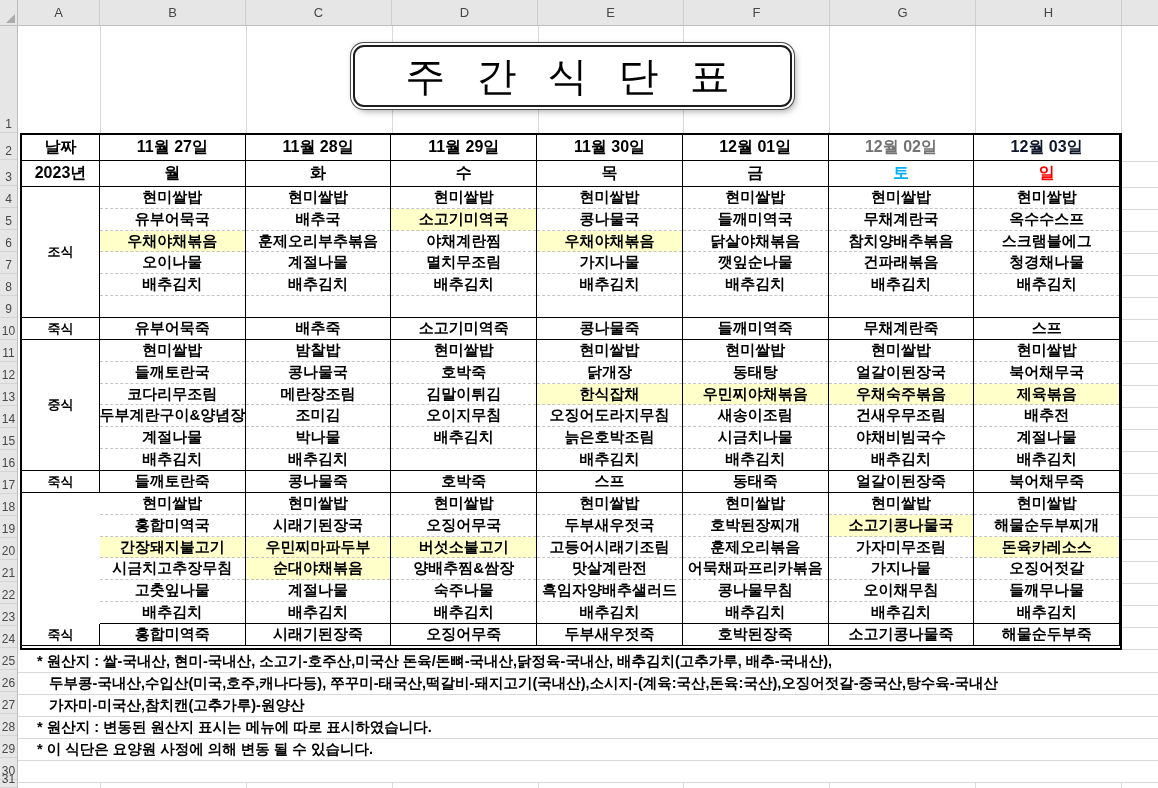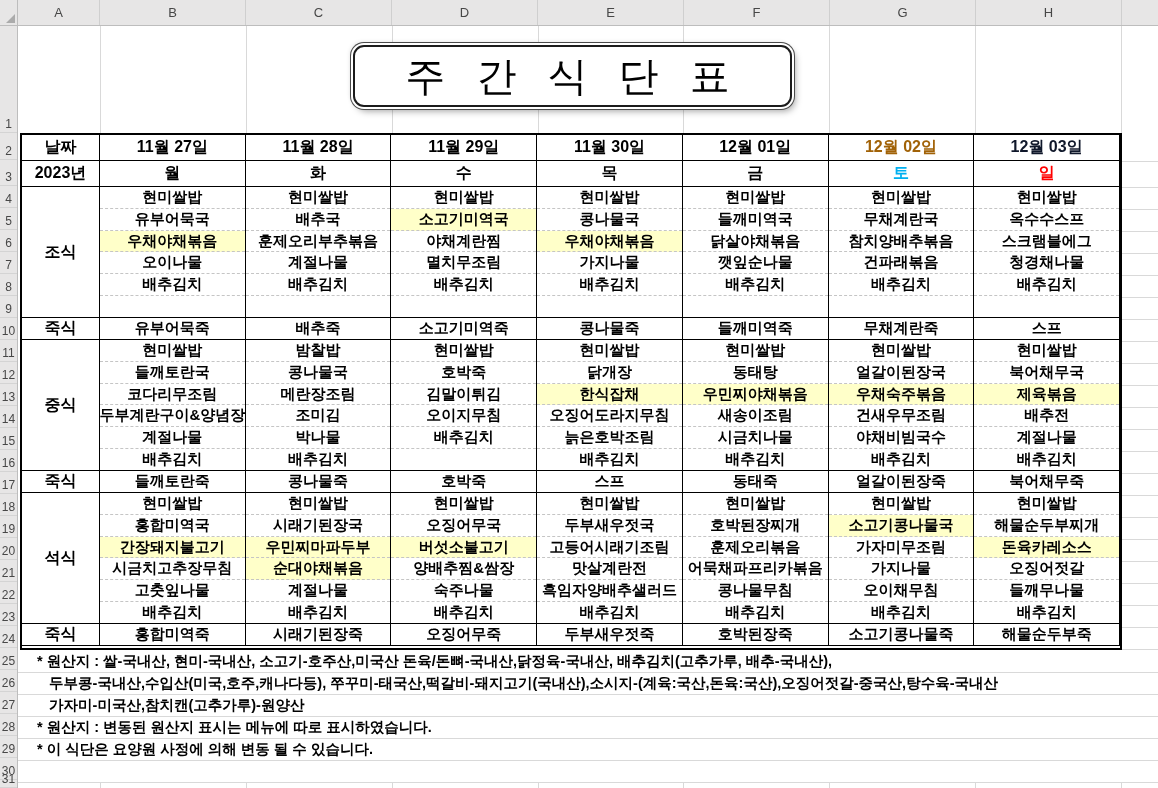--- a/index.html
+++ b/index.html
@@ -34,21 +34,21 @@
 
   
   .menu-table{position:absolute;left:2px;top:107px;width:1102px;height:517px;background:#fff;
     border:2px solid #000;display:grid;z-index:2;
     grid-template-columns:78px repeat(7,1fr);
     grid-template-rows:26px 26px 131px 22px 131px 22px 131px 22px}
   .c{border-right:1.5px solid #000;border-bottom:1.5px solid #000;display:flex;
     align-items:center;justify-content:center;font-weight:700;font-size:15px;color:#000;
     overflow:hidden;white-space:nowrap}
   .hdr{font-size:16px}
-  .alab{font-size:16px}
+  .alab{font-size:13px}
   .blk{flex-direction:column;align-items:stretch;justify-content:flex-start;padding:0}
   .mi{flex:1 1 0;display:flex;align-items:center;justify-content:center;
     border-bottom:1px dashed #C5C5C5;font-weight:700;font-size:15px;white-space:nowrap;overflow:hidden}
   .mi:last-child{border-bottom:none}
   .hl{background:#FFFFC9}
 
   
   .footnotes{position:absolute;left:19px;top:624px;width:1135px;z-index:2}
   .fn{height:22px;line-height:22px;font-weight:700;font-size:14.5px;color:#000;
     white-space:pre;overflow:hidden;text-align:left}
@@ -157,21 +157,20 @@
       <span class="title-text">주 간 식 단 표</span>
     </div>
 
     <div class="menu-table">
         <div class="c hdr" style="grid-area: 1 / 1;">날짜</div>
         <div class="c hdr" style="grid-area: 2 / 1;">2023년</div>
         <div class="c alab" style="grid-area: 3 / 1;">조식</div>
         <div class="c alab" style="grid-area: 4 / 1;">죽식</div>
         <div class="c alab" style="grid-area: 5 / 1;">중식</div>
         <div class="c alab" style="grid-area: 6 / 1;">죽식</div>
-        <div class="c alab" style="grid-area: 7 / 1;">석식</div>
         <div class="c alab" style="grid-area: 8 / 1;">죽식</div>
         <div class="c hdr" style="grid-area: 1 / 2; color: rgb(0, 0, 0);">11월 27일</div>
         <div class="c hdr" style="grid-area: 2 / 2; color: rgb(0, 0, 0);">월</div>
         <div class="c blk" style="grid-area: 3 / 2;">
           <div class="mi">현미쌀밥</div>
           <div class="mi">유부어묵국</div>
           <div class="mi hl">우채야채볶음</div>
           <div class="mi">오이나물</div>
           <div class="mi">배추김치</div>
           <div class="mi"></div>
@@ -304,21 +303,21 @@
           <div class="mi">현미쌀밥</div>
           <div class="mi">호박된장찌개</div>
           <div class="mi">훈제오리볶음</div>
           <div class="mi">어묵채파프리카볶음</div>
           <div class="mi">콩나물무침</div>
           <div class="mi">배추김치</div>
         </div>
         <div class="c" style="grid-area: 4 / 6;">들깨미역죽</div>
         <div class="c" style="grid-area: 6 / 6;">동태죽</div>
         <div class="c" style="grid-area: 8 / 6;">호박된장죽</div>
-        <div class="c hdr" style="grid-area: 1 / 7; color: #a16207;">12월 02일</div>
+        <div class="c hdr" style="grid-area: 1 / 7; color: #737373;">12월 02일</div>
         <div class="c hdr" style="grid-area: 2 / 7; color: rgb(0, 176, 240);">토</div>
         <div class="c blk" style="grid-area: 3 / 7;">
           <div class="mi">현미쌀밥</div>
           <div class="mi">무채계란국</div>
           <div class="mi">참치양배추볶음</div>
           <div class="mi">건파래볶음</div>
           <div class="mi">배추김치</div>
           <div class="mi"></div>
         </div>
         <div class="c blk" style="grid-area: 5 / 7;">

